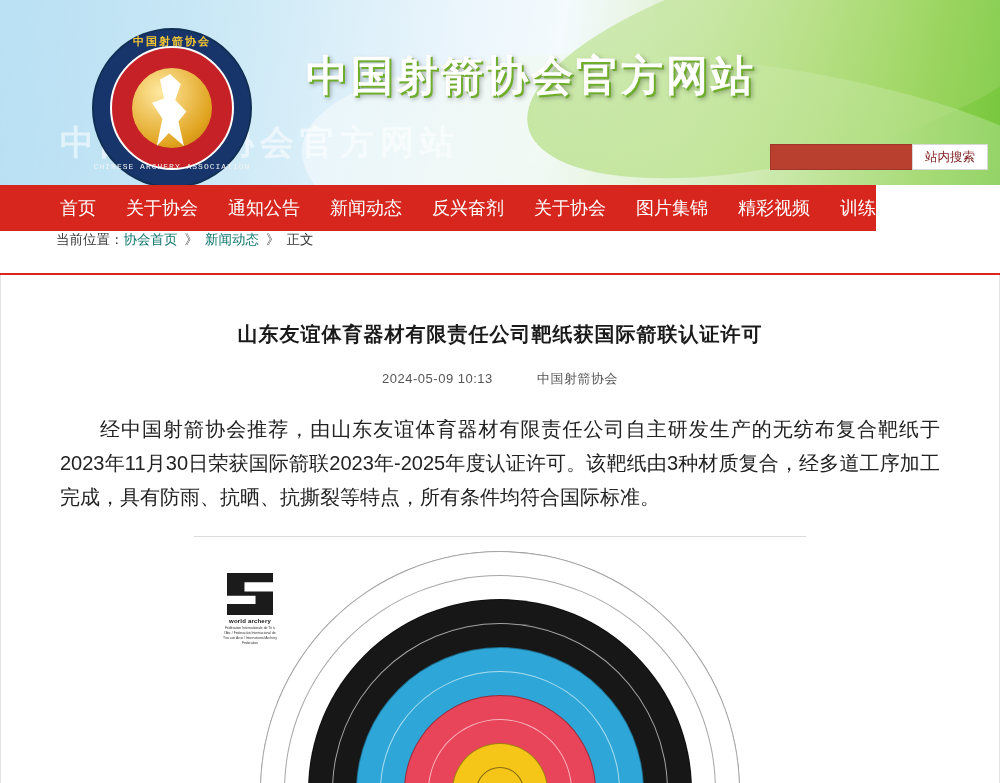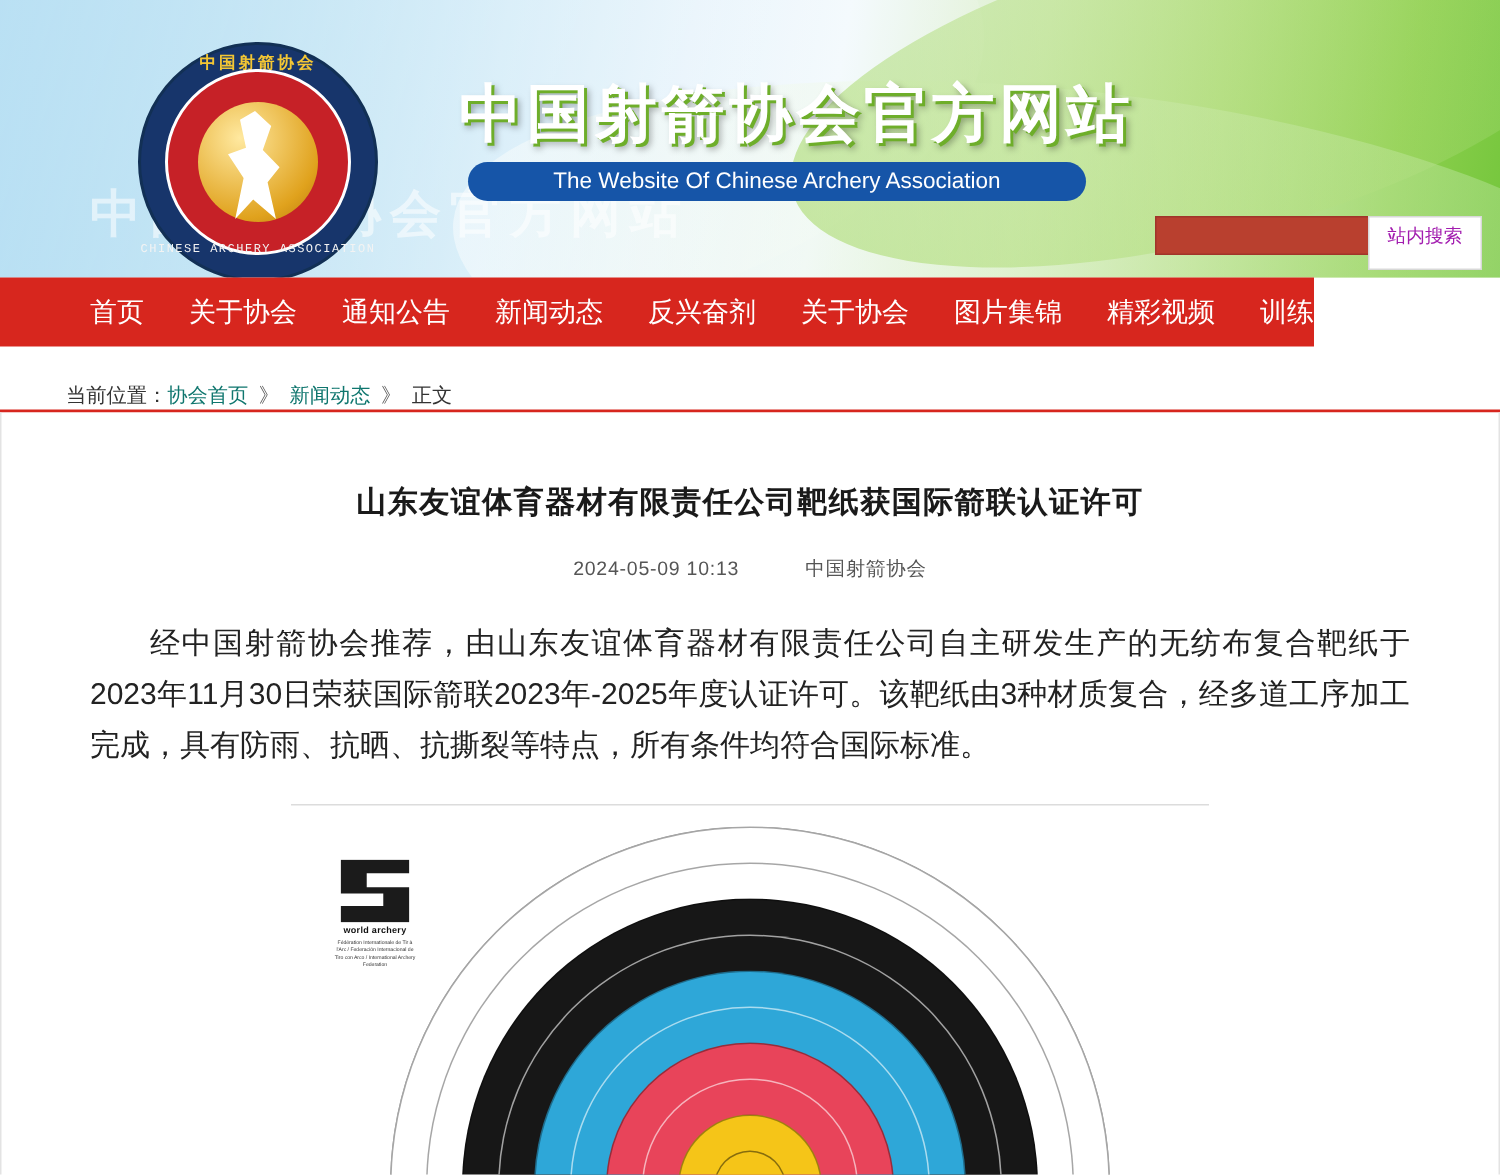--- a/index.html
+++ b/index.html
@@ -134,24 +134,24 @@
   .search-box {
     position: absolute;
     right: 82px; top: 144px;
     width: 148px; height: 26px;
     background: #b9402f;
     border: 1px solid #a0352a;
   }
   .search-btn {
     position: absolute;
     right: 12px; top: 144px;
-    width: 76px; height: 36px;
+    width: 76px; height: 26px;
     background: #ffffff;
     border: 1px solid #d8d8d8;
-    color: #a21caf;
+    color: #7f1d1d;
     font-size: 12.5px;
     line-height: 24px;
     text-align: center;
     cursor: pointer;
   }
 
   
   .nav {
     width: 876px;
     height: 46px;
@@ -169,22 +169,22 @@
     cursor: pointer;
   }
   .nav-item:last-child { margin-right: 0; }
 
   
   .breadcrumb-wrap {
     width: 1000px;
     height: 44px;
     background: #ffffff;
     display: flex;
-    align-items: flex-end;
-    padding-left: 44px;
+    align-items: flex-start;
+    padding-left: 56px;
     font-size: 13.5px;
     color: #333333;
     border-bottom: 2px solid #d7261e;
   }
   .breadcrumb-wrap .sep { margin: 0 7px; color: #555; }
   .breadcrumb-wrap a { color: #0f766e; text-decoration: none; cursor: pointer; }
 
   
   .content {
     position: relative;
@@ -299,21 +299,20 @@
   <div class="logo">
     <div class="ring-outer"></div>
     <div class="cn-top">中国射箭协会</div>
     <div class="ring-inner"></div>
     <div class="gold-disc"></div>
     <div class="white-figure"></div>
     <div class="en-bottom">CHINESE ARCHERY ASSOCIATION</div>
   </div>
 
   <div class="banner-title">中国射箭协会官方网站</div>
-  <div class="banner-subtitle">The Website Of Chinese Archery Association</div>
 
   <input class="search-box" type="text" value="" placeholder="" style="">
   <div class="search-btn">站内搜索</div>
 </div>
 
 <div class="nav">
   <div class="nav-item">首页</div>
   <div class="nav-item">关于协会</div>
   <div class="nav-item">通知公告</div>
   <div class="nav-item">新闻动态</div>

